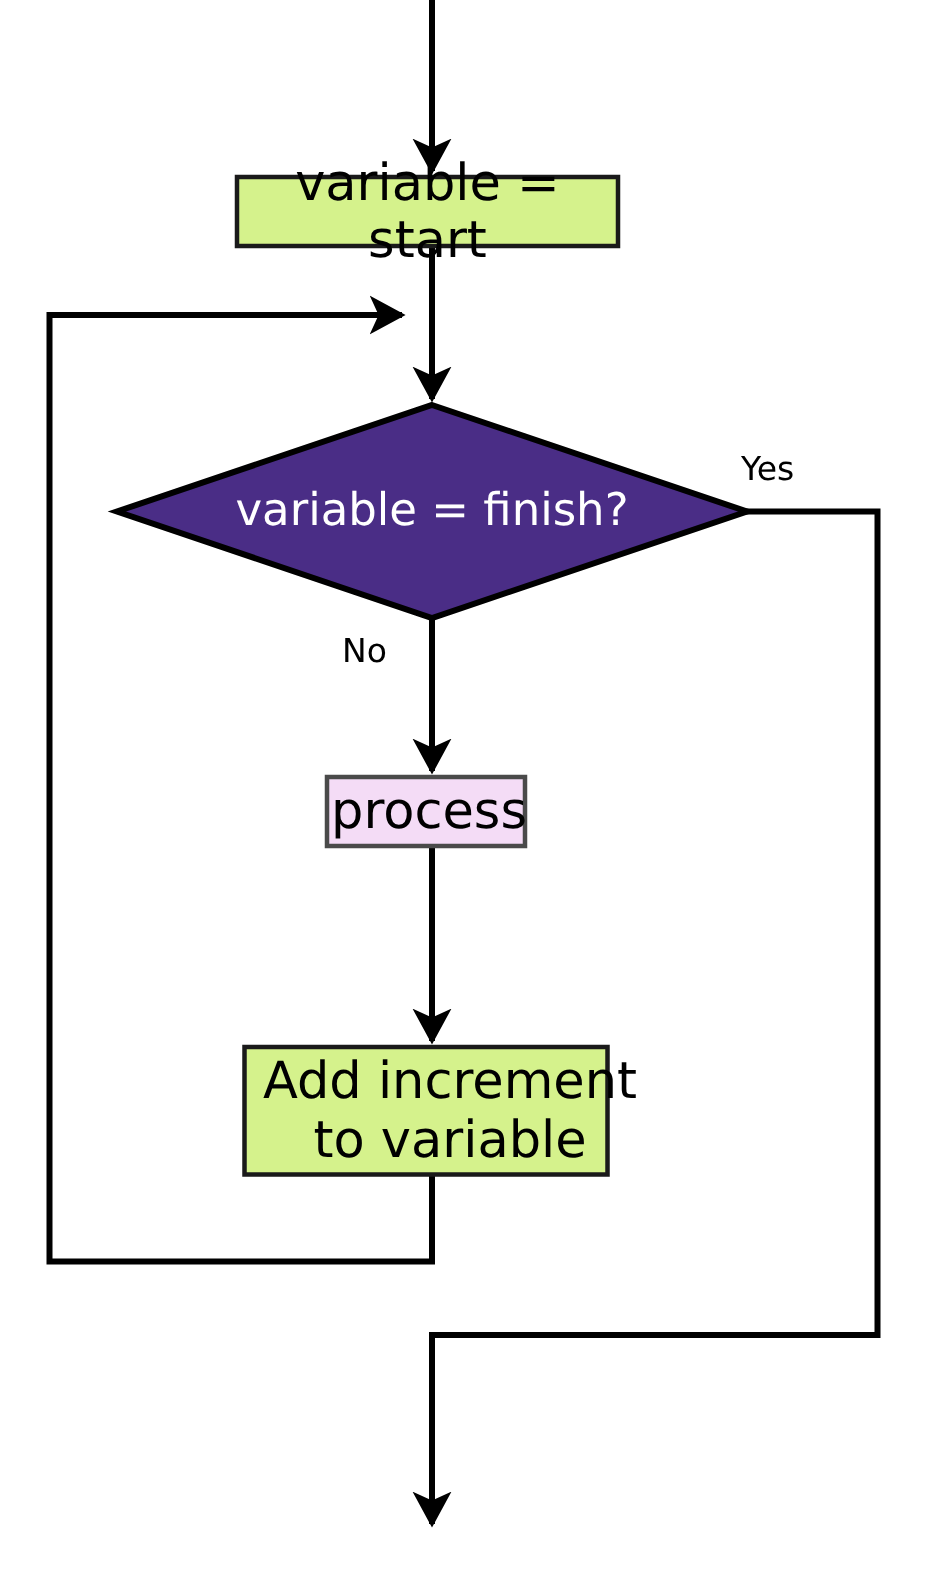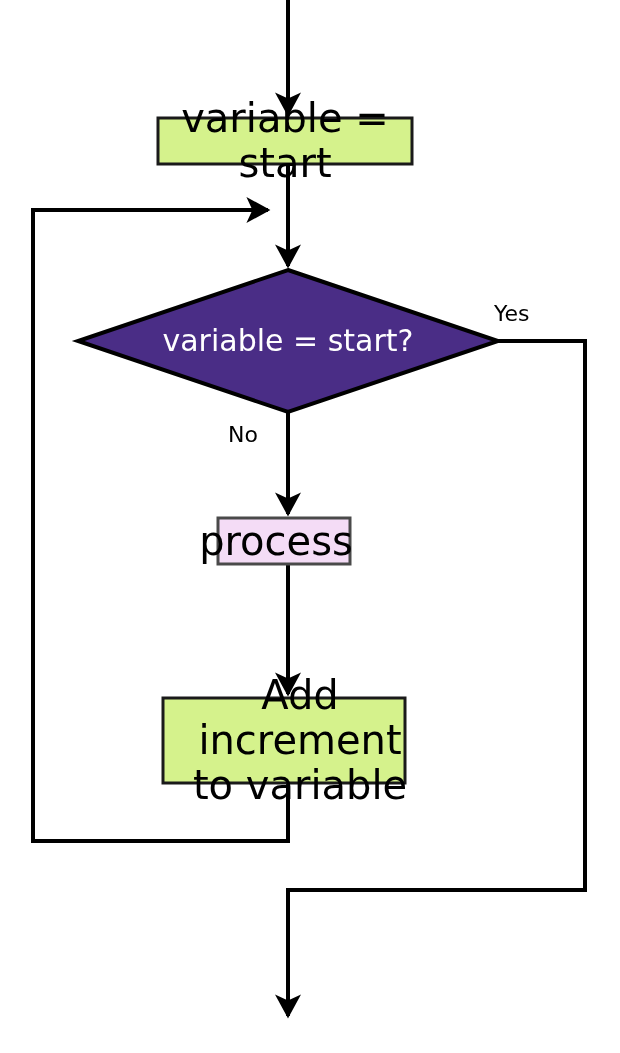--- a/index.html
+++ b/index.html
@@ -36,21 +36,21 @@
   }
   .edge-label {
     position: absolute;
     color: #000000;
     font-size: 22px;
     line-height: 1;
     white-space: nowrap;
   }
   .box-text {
     color: #000000;
-    font-size: 40px;
+    font-size: 34px;
   }
   .diamond-text {
     color: #ffffff;
     font-size: 30px;
   }
 </style>
 </head>
 <body>
 
 <div id="flowchart-canvas">
@@ -83,23 +83,23 @@
 
     <rect x="158" y="118" width="254" height="46" fill="#D5F28C" stroke="#1a1a1a" stroke-width="3"></rect>
 
     <rect x="218" y="518" width="132" height="46" fill="#F4DCF6" stroke="#4a4a4a" stroke-width="3"></rect>
 
     <rect x="163" y="698" width="242" height="85" fill="#D5F28C" stroke="#1a1a1a" stroke-width="3"></rect>
   </svg>
 
   <div class="node-label box-text" style="left:158px; top:118px; width:254px; height:46px;">variable = start</div>
 
-  <div class="node-label diamond-text" style="left:78px; top:313px; width:420px; height:56px;">variable = start?</div>
+  <div class="node-label diamond-text" style="left:78px; top:313px; width:420px; height:56px;">variable = finish?</div>
 
-  <div class="node-label box-text" style="left:218px; top:518px; width:116px; height:46px;">process</div>
+  <div class="node-label box-text" style="left:228px; top:518px; width:116px; height:46px;">process</div>
 
   <div class="node-label box-text" style="left:163px; top:698px; width:274px; height:85px;">Add increment
 to variable</div>
 
   <div class="edge-label" style="left:494px; top:303px;">Yes</div>
 
   <div class="edge-label" style="left:228px; top:424px;">No</div>
 
 </div>
 

